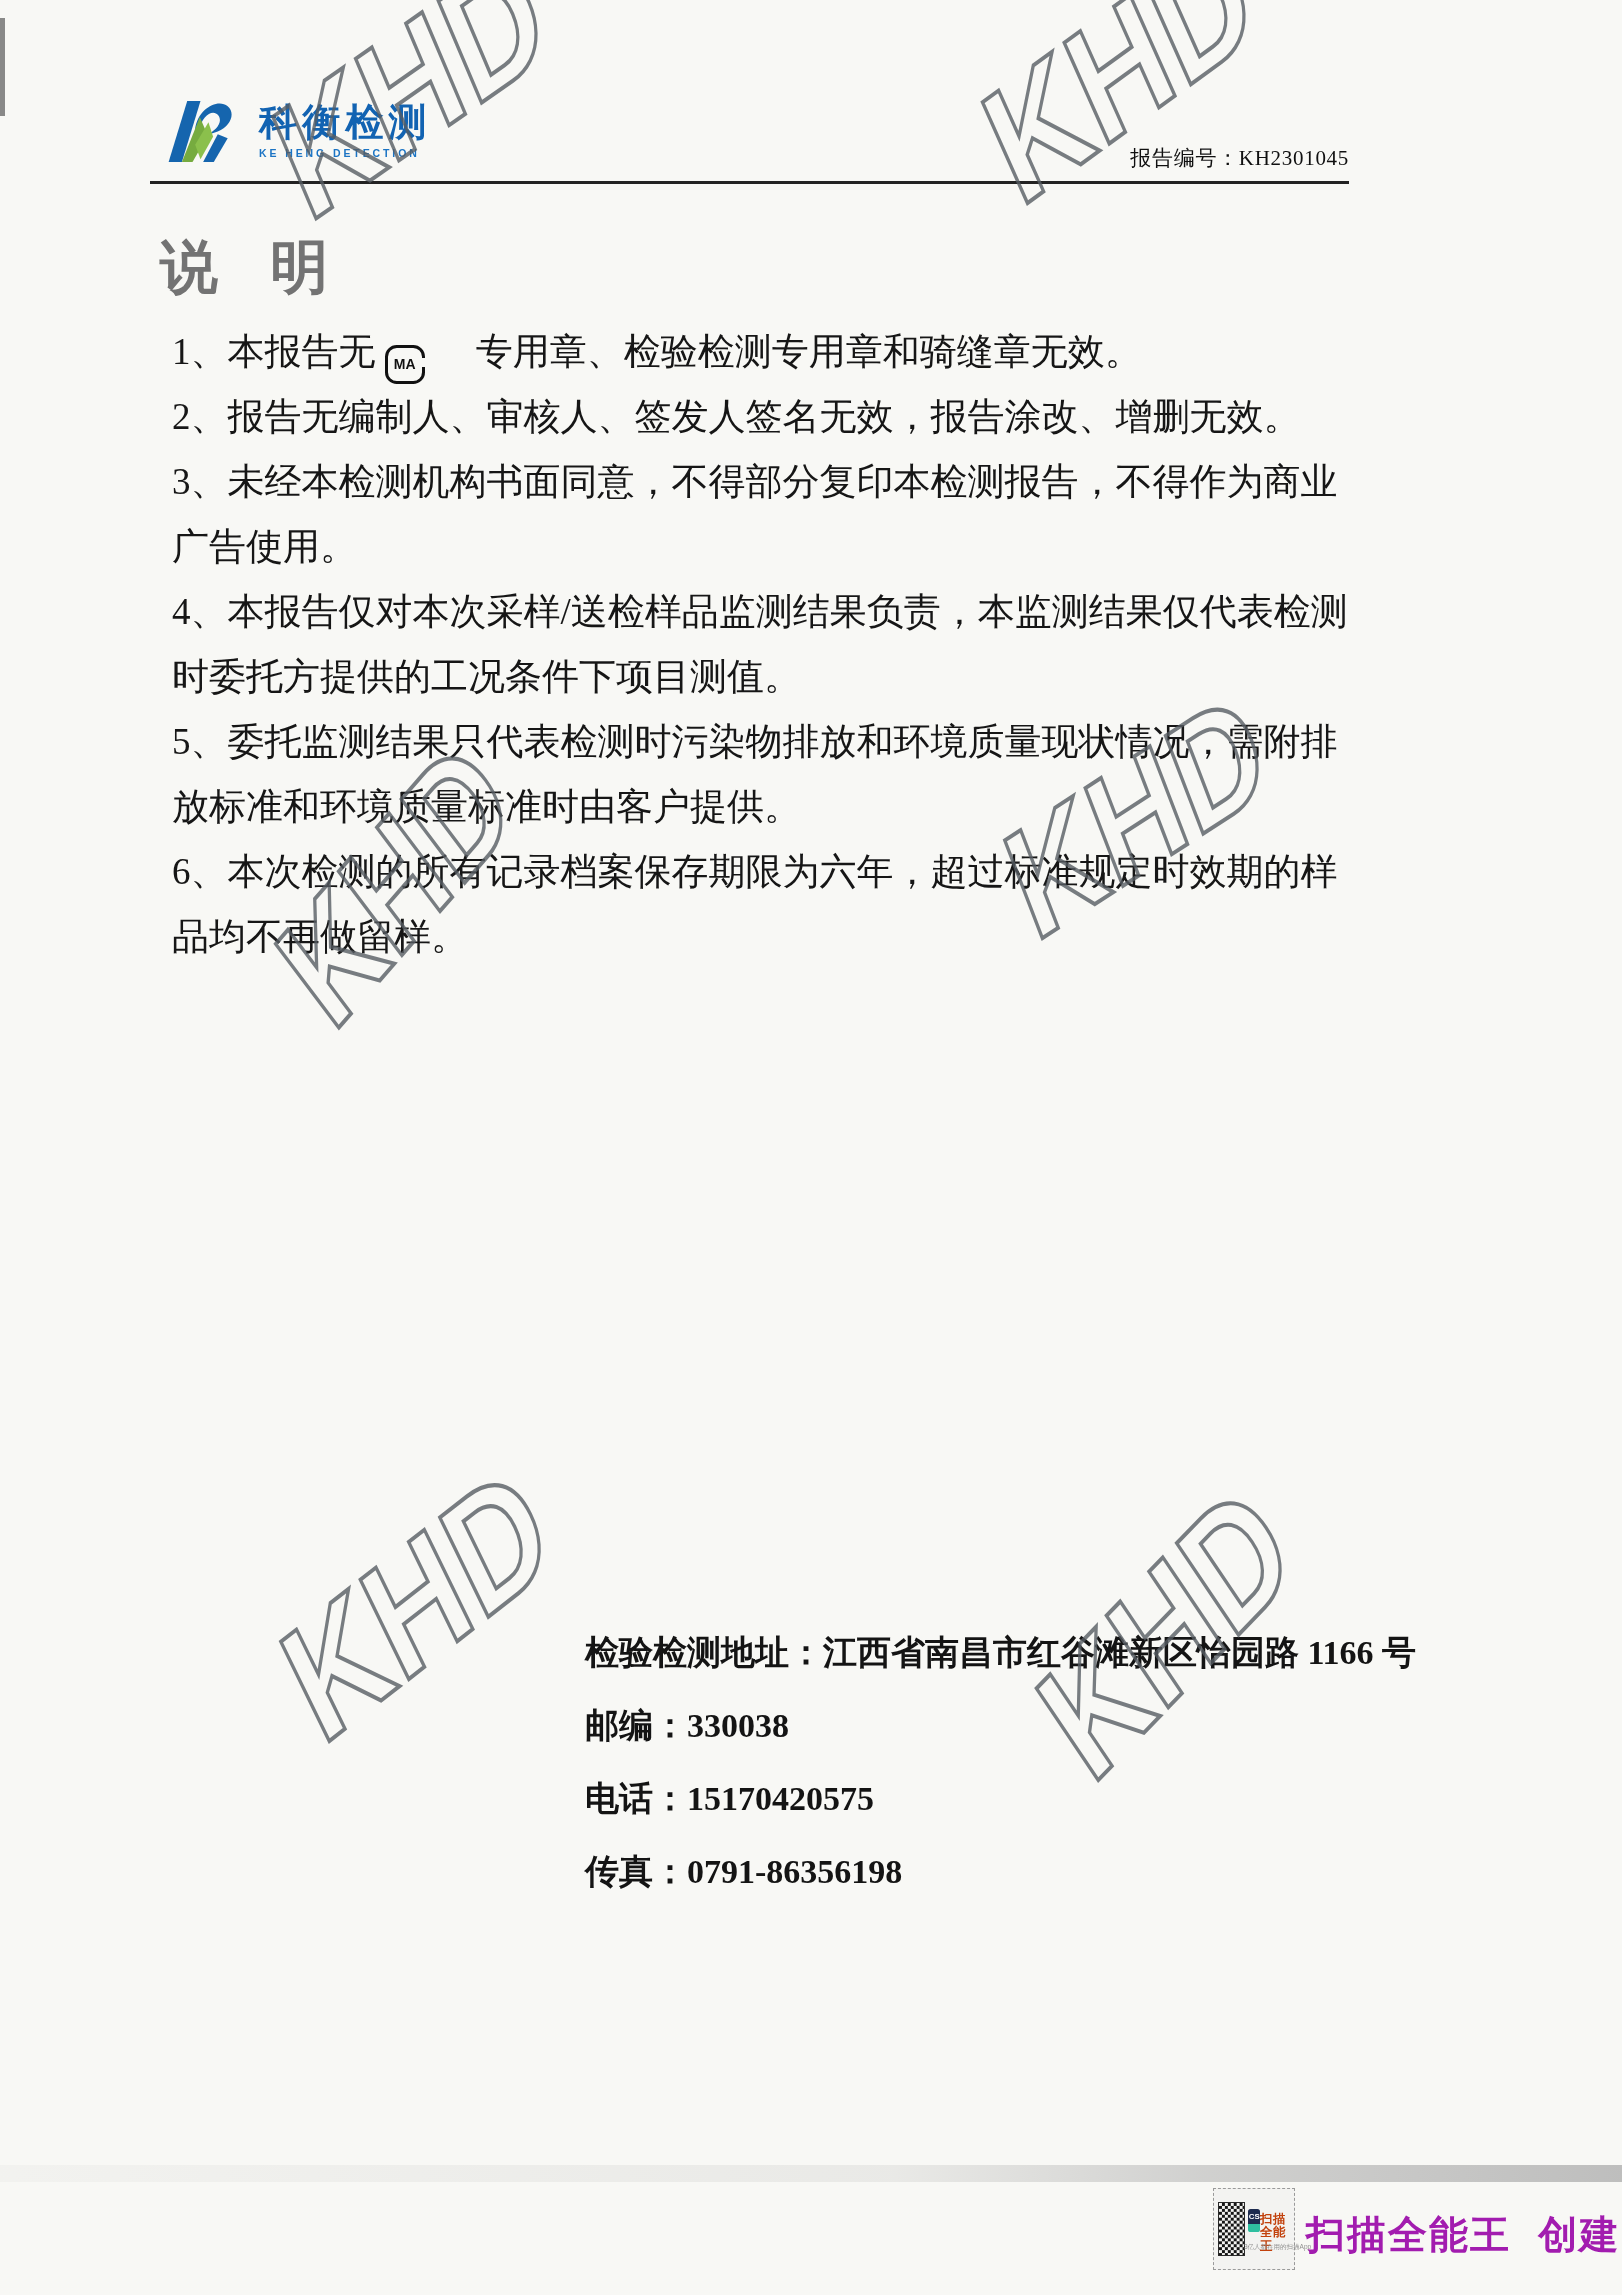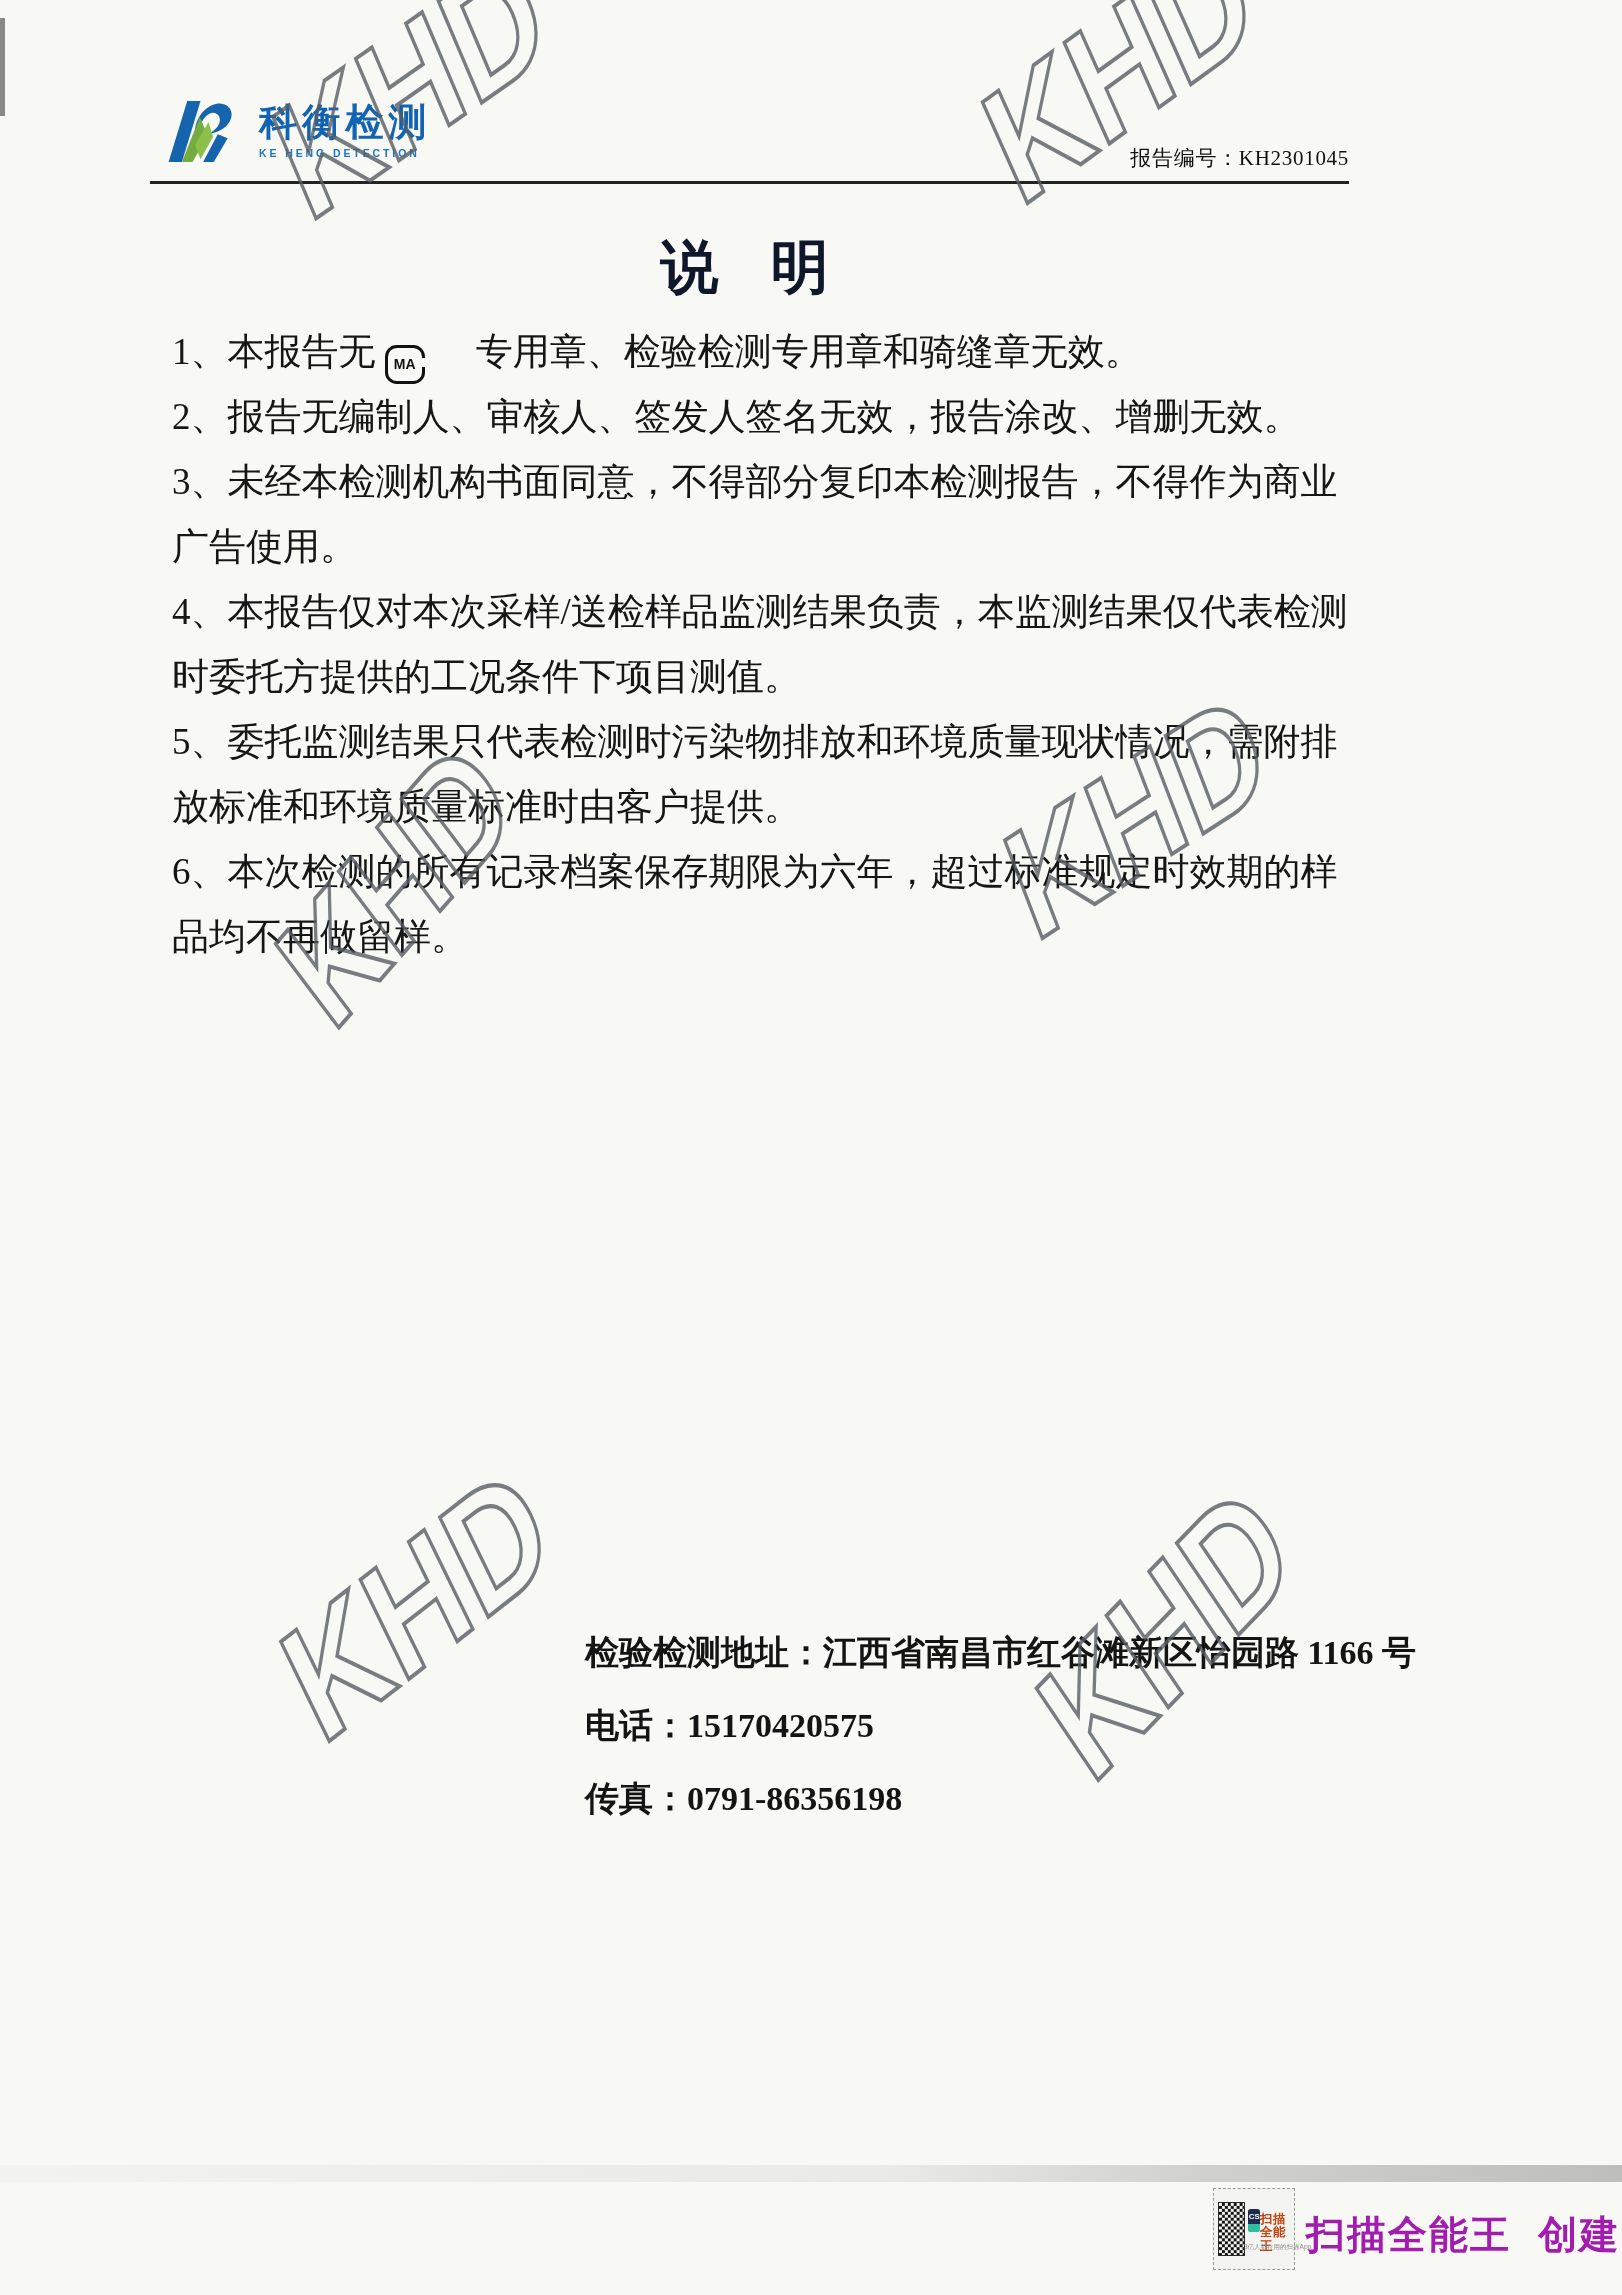--- a/index.html
+++ b/index.html
@@ -41,22 +41,22 @@
     font-family:"Liberation Sans","DejaVu Sans",sans-serif;
     font-size:10.5px;font-weight:700;color:#1b74c4;letter-spacing:2.9px;margin-top:3.9px;
   }
   .report-no{
     position:absolute;top:144px;right:273px;z-index:2;
     font-size:21px;color:#101010;letter-spacing:0.7px;white-space:nowrap;
   }
   .rule{position:absolute;left:150px;top:181px;width:1199px;height:3.3px;background:#232323;z-index:2;}
   
   .title{
-    position:absolute;left:147px;top:229px;width:1199px;z-index:2;
-    text-align:center;font-size:58px;font-weight:700;color:#0f172a;
+    position:absolute;left:160px;top:229px;width:1199px;z-index:2;
+    text-align:left;font-size:58px;font-weight:700;color:#737373;
     letter-spacing:3.9px;word-spacing:30px;
   }
   
   .notes{position:absolute;left:172px;top:319px;width:1179px;z-index:2;
     font-size:37px;line-height:65px;color:#161616;}
   .note{margin:0;}
   .cma{
     display:inline-flex;align-items:center;justify-content:center;
     width:34px;height:33px;border:3.9px solid #111;border-radius:11.8px;
     margin:0 51px 0 9.2px;vertical-align:-5.2px;position:relative;background:transparent;
@@ -135,20 +135,21 @@
         </span><span>专用章、检验检测专用章和骑缝章无效。</span></p>
     <p class="note"><span>2、</span><span>报告无编制人、审核人、签发人签名无效，报告涂改、增删无效。</span></p>
     <p class="note"><span>3、</span><span>未经本检测机构书面同意，不得部分复印本检测报告，不得作为商业广告使用。</span></p>
     <p class="note"><span>4、</span><span>本报告仅对本次采样/送检样品监测结果负责，本监测结果仅代表检测时委托方提供的工况条件下项目测值。</span></p>
     <p class="note"><span>5、</span><span>委托监测结果只代表检测时污染物排放和环境质量现状情况，需附排放标准和环境质量标准时由客户提供。</span></p>
     <p class="note"><span>6、</span><span>本次检测的所有记录档案保存期限为六年，超过标准规定时效期的样品均不再做留样。</span></p>
   </div>
 
   <div class="contact">
     <div class="contact-line"><span>检验检测地址：</span><span>江西省南昌市红谷滩新区怡园路 1166 号</span></div>
+    <div class="contact-line"><span>邮编：</span><span>330038</span></div>
     <div class="contact-line"><span>电话：</span><span>15170420575</span></div>
     <div class="contact-line"><span>传真：</span><span>0791-86356198</span></div>
   </div>
 
   <div class="scan-box">
     <div class="qr"></div>
     <div class="cs-icon">
       <div class="cs-top">CS</div>
       <div class="cs-bottom"></div>
     </div>

